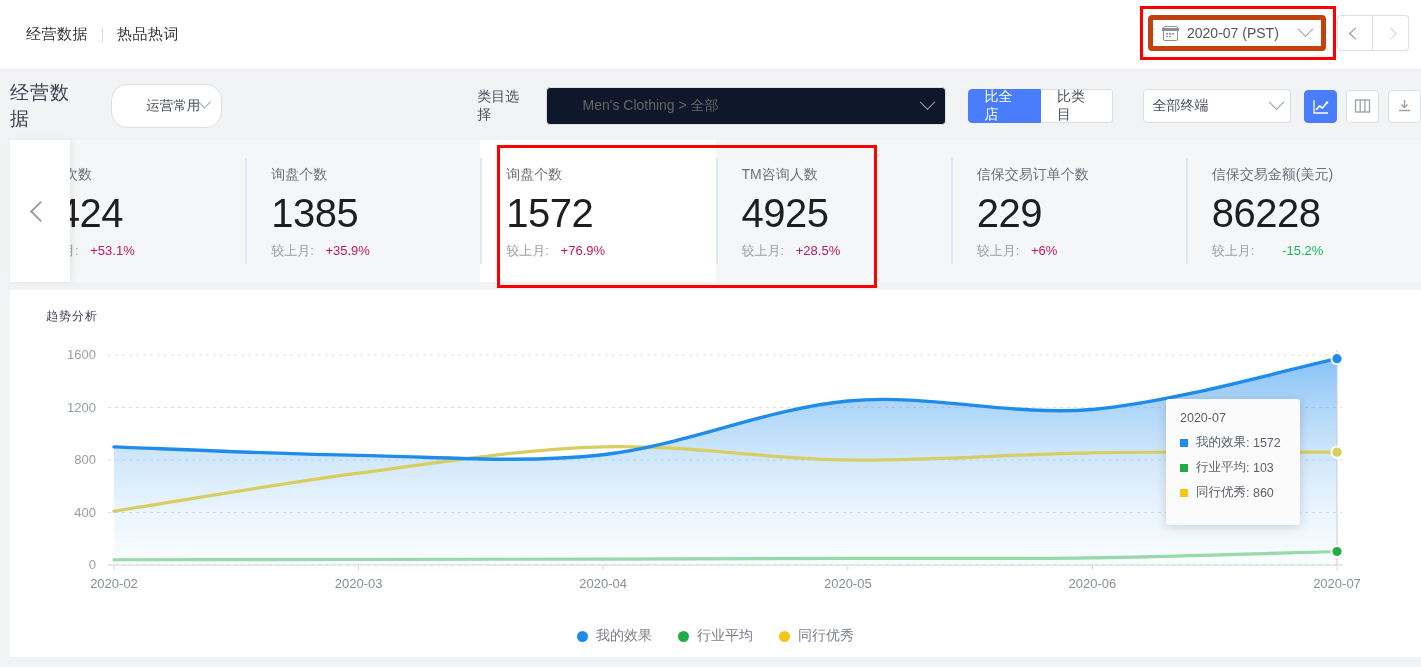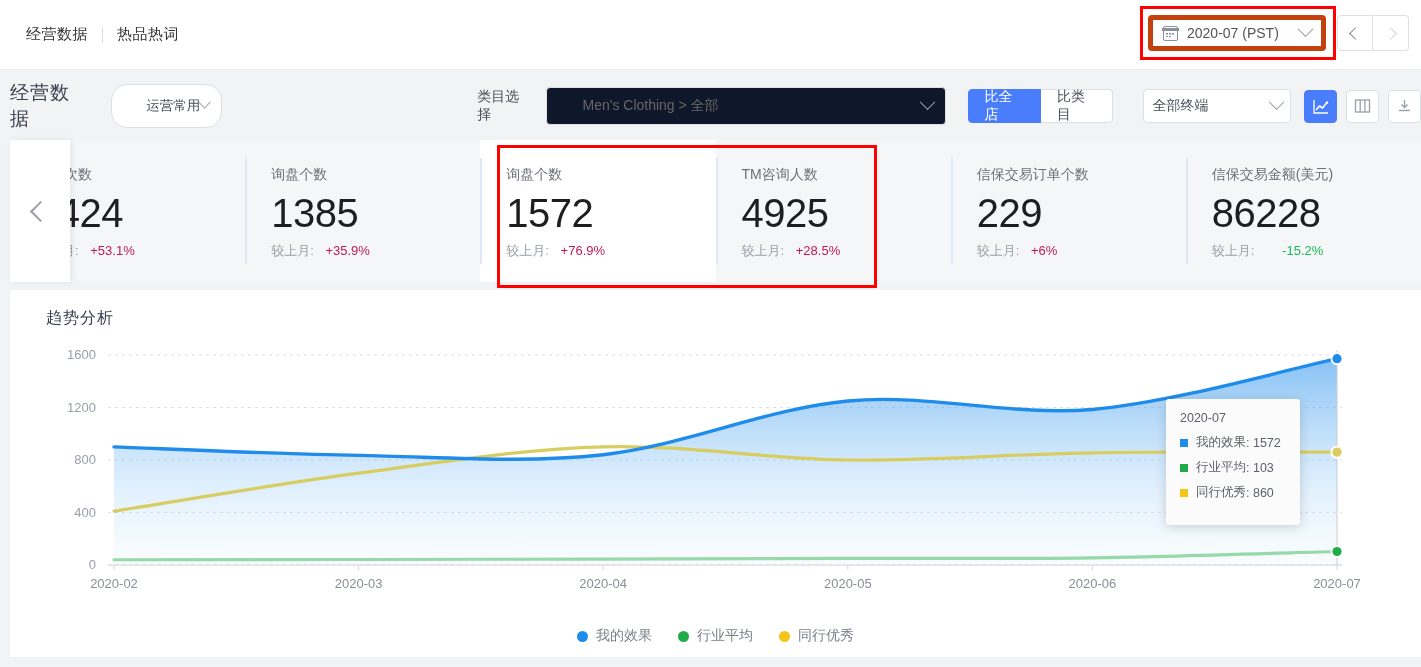--- a/index.html
+++ b/index.html
@@ -141,21 +141,21 @@
     background: #fff; display: flex; align-items: center; justify-content: center;
     box-shadow: 2px 0 7px rgba(0,0,0,.07); cursor: pointer; z-index: 5;
   }
   .scroll-left .ar { width: 15px; height: 15px; border-width: 2px; border-color: #9a9ea6; }
 
   
   .chart-card {
     position: absolute; left: 10px; top: 290px; width: 1411px; height: 367px;
     background: #fff;
   }
-  .chart-title { font-size: 16px; color: #3b4050; margin: 18px 0 0 36px; letter-spacing: 1px; }
+  .chart-title { font-size: 12px; color: #3b4050; margin: 18px 0 0 36px; letter-spacing: 1px; }
   .chart-area { position: absolute; left: 0; top: 50px; width: 1411px; height: 260px; }
   .legend {
     position: absolute; left: 0; bottom: 12px; width: 1411px;
     display: flex; justify-content: center; gap: 26px;
   }
   .legend-item { display: flex; align-items: center; gap: 8px; font-size: 14px; color: #7a7f87; cursor: pointer; }
   .dot { width: 11px; height: 11px; border-radius: 50%; }
 
   .tooltip {
     position: absolute; left: 1166px; top: 399px; width: 134px; height: 126px;

